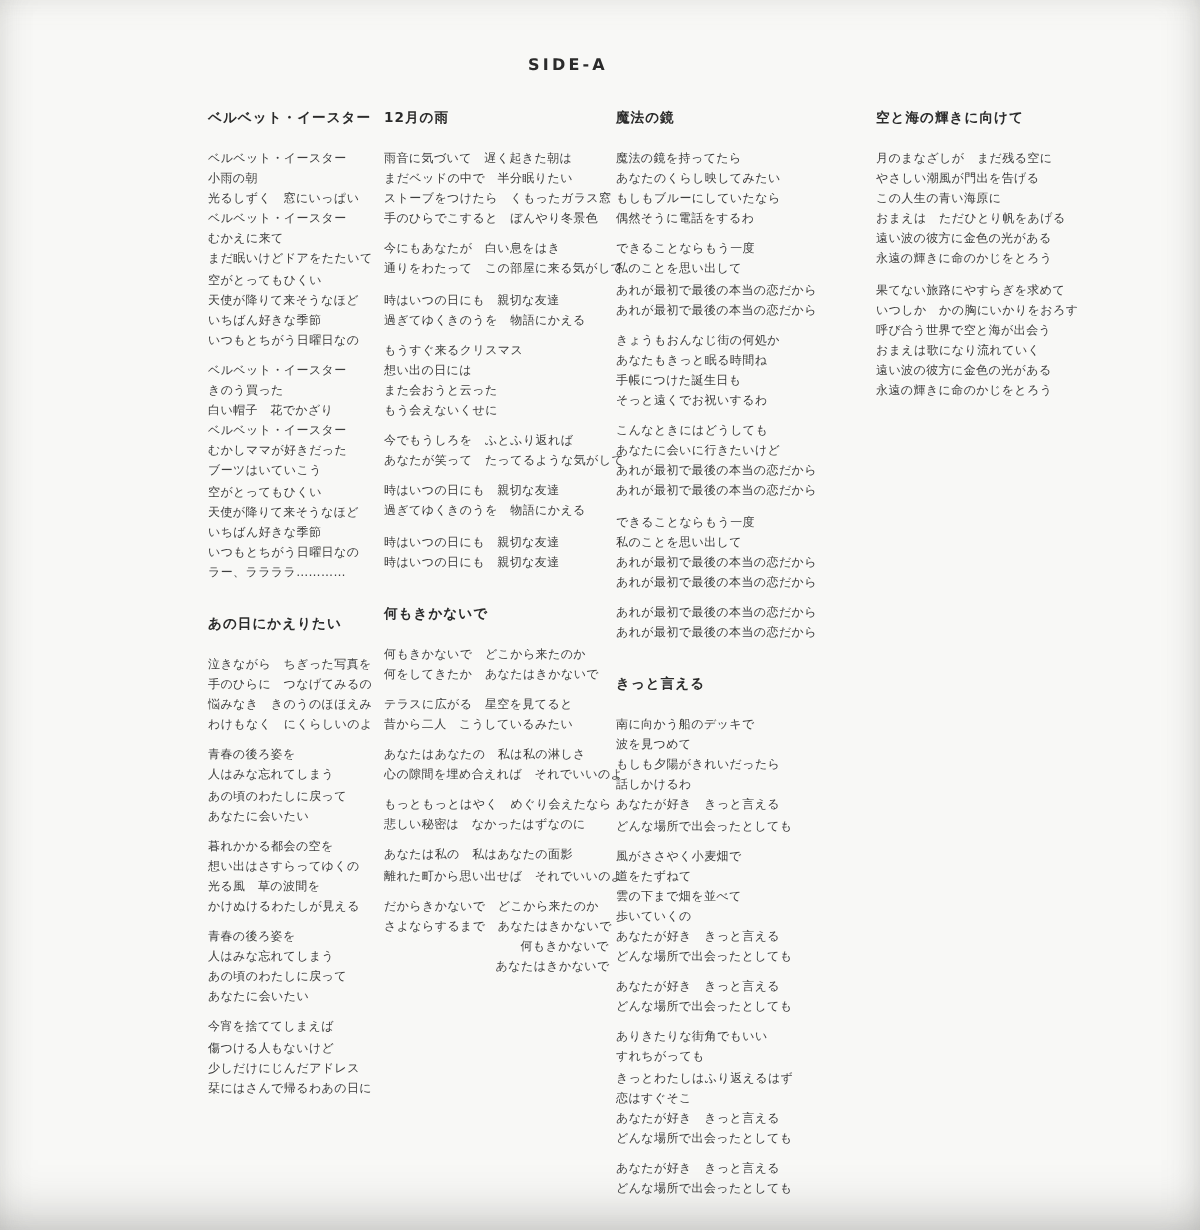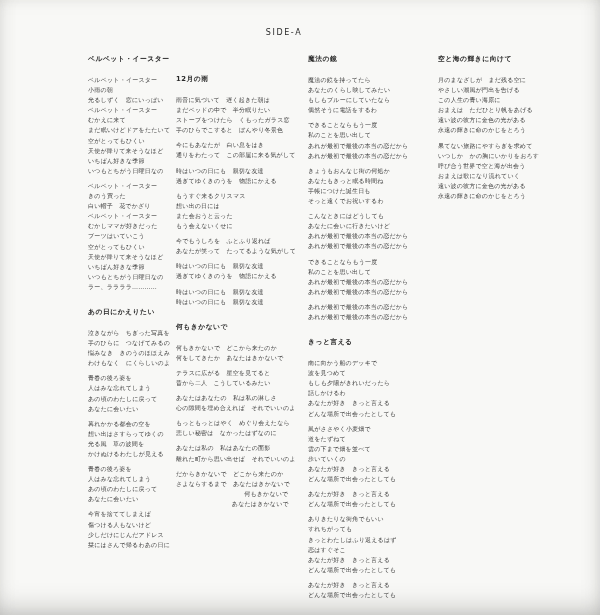--- a/index.html
+++ b/index.html
@@ -13,26 +13,26 @@
     background:var(--paper,#f8f8f6);
     box-shadow:
       inset 0 -16px 26px -12px rgba(95,95,92,.38),
       inset -12px 0 20px -14px rgba(120,120,116,.26),
       inset 12px 0 20px -16px rgba(120,120,116,.18),
       inset 0 12px 18px -14px rgba(120,120,116,.15);
   }
   .side-label{
     position:absolute;top:28px;left:0;width:568px;
     text-align:center;
-    font-size:8px;font-weight:normal;letter-spacing:1.6px;
+    font-size:8px;font-weight:bold;letter-spacing:1.6px;
     color:var(--title,#2b2b2b);
   }
   .column{position:absolute;top:54px;white-space:pre;}
-  .column:nth-child(1){left:88px;}
-  .column:nth-child(2){left:176px;margin-top:20px;}
+  .column:nth-child(1){left:104px;}
+  .column:nth-child(2){left:192px;}
   .column:nth-child(3){left:308px;}
   .column:nth-child(4){left:438px;}
   .song{margin-top:15px;}
   .song:first-child{margin-top:0;}
   .song-title{
     font-size:6.8px;font-weight:700;letter-spacing:.5px;
     color:var(--title,#2b2b2b);
     margin:0 0 11px;
   }
   .stanza{margin:0 0 5px;}

